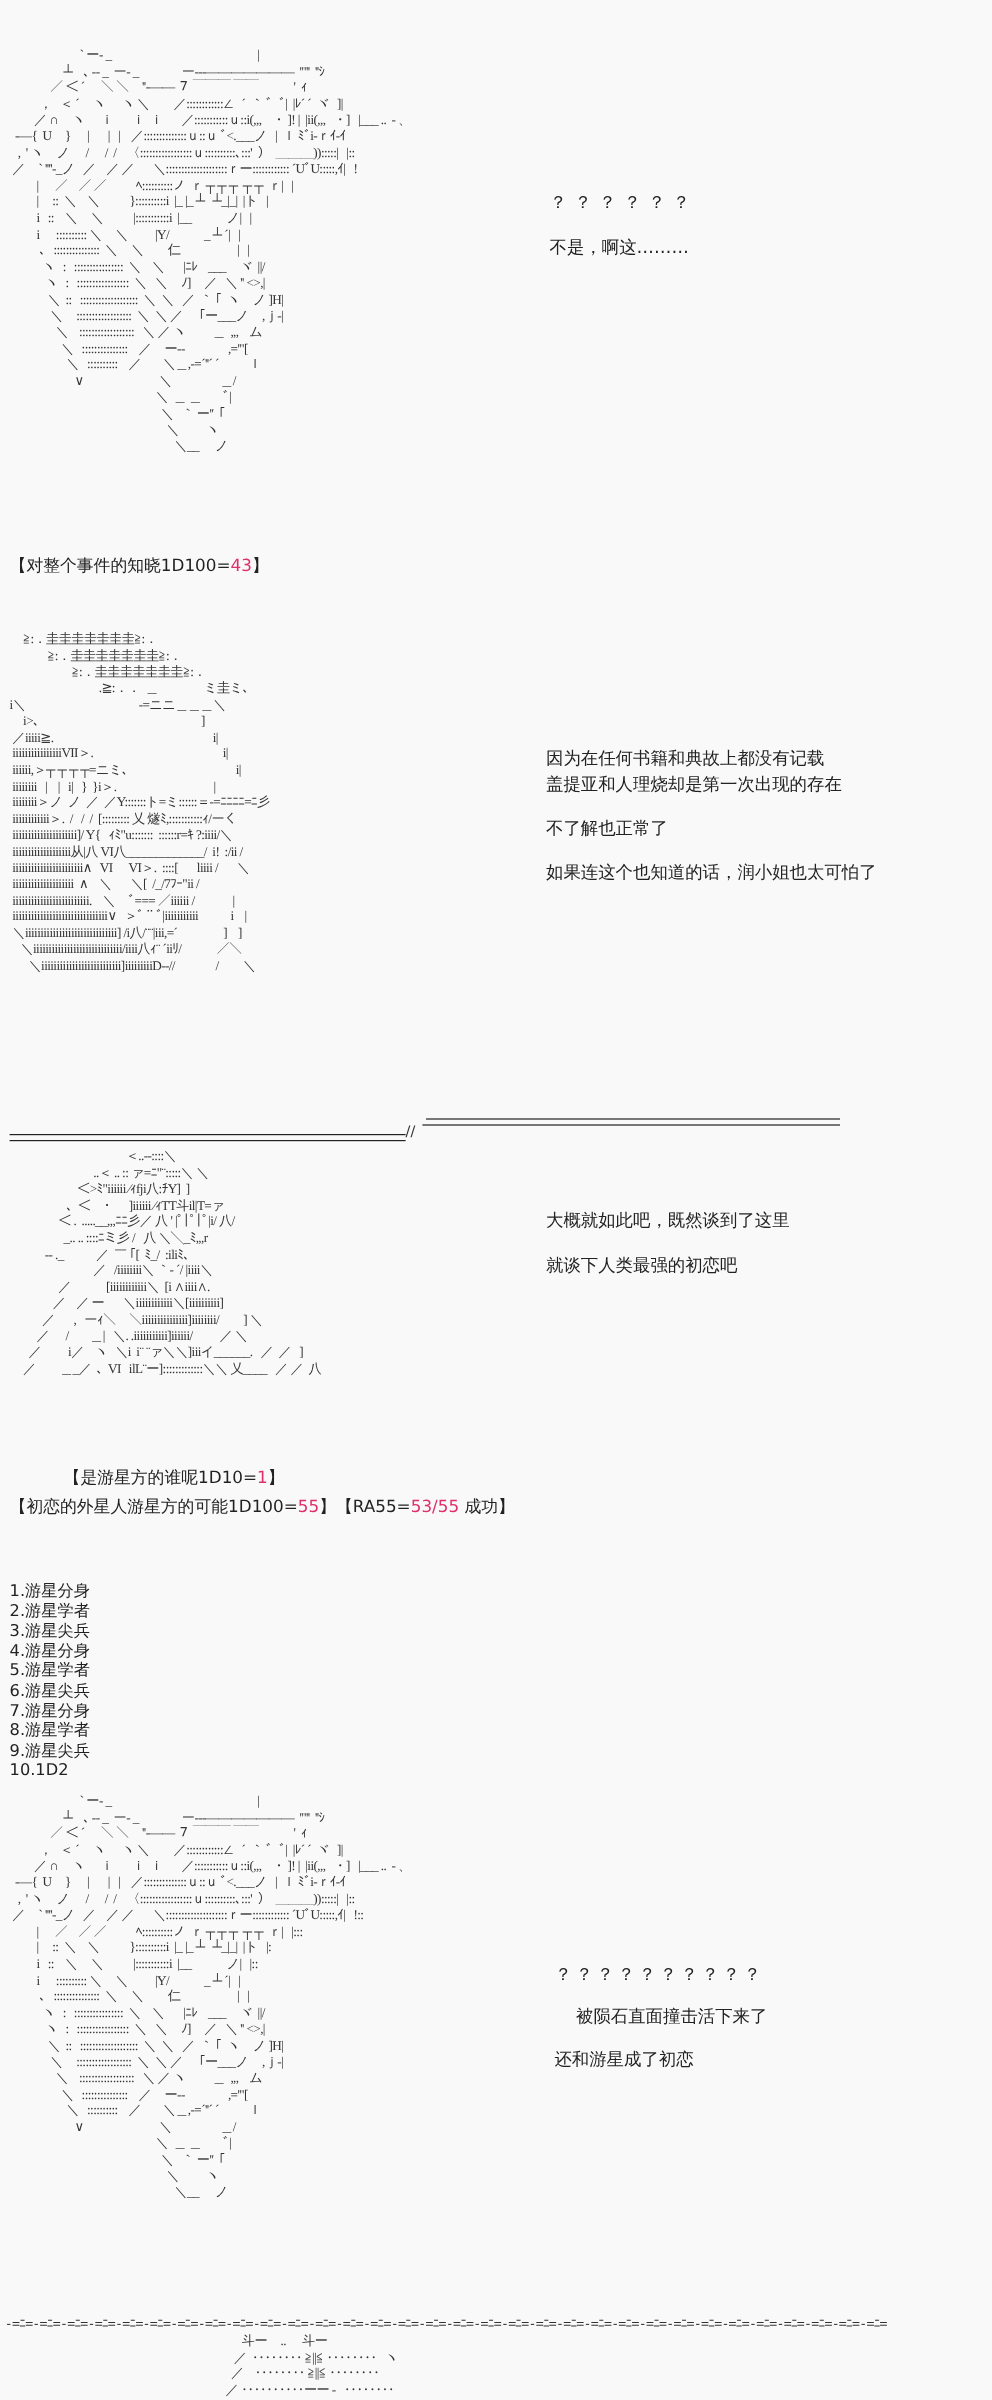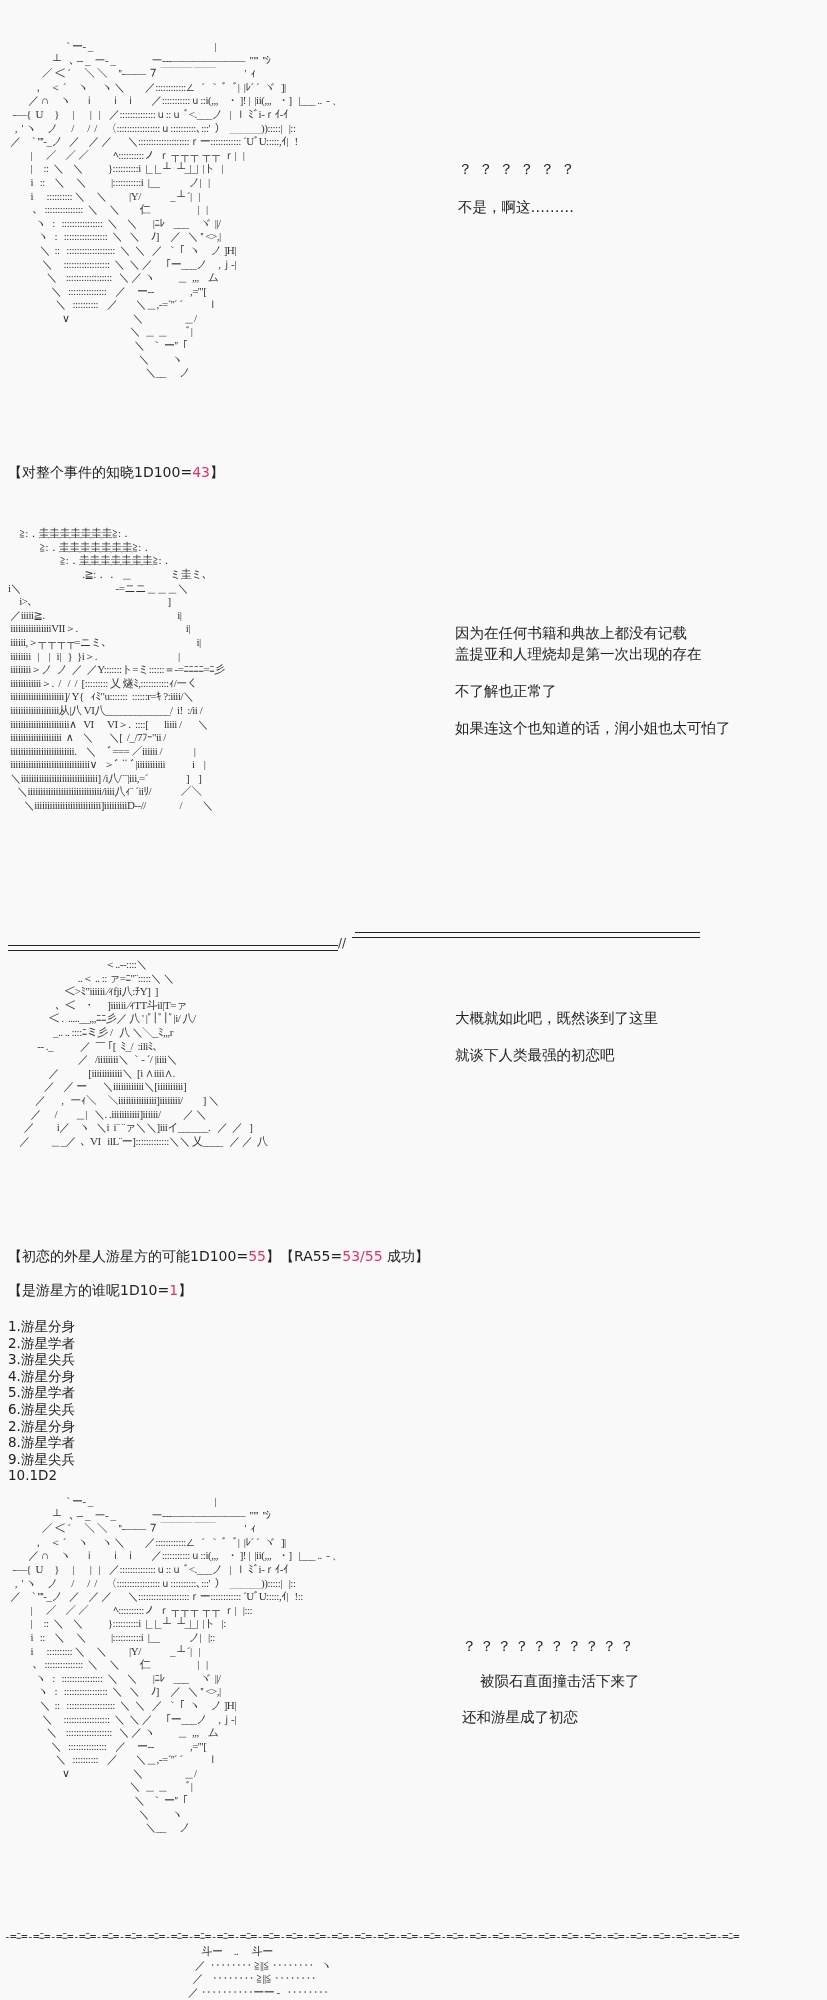--- a/index.html
+++ b/index.html
@@ -103,32 +103,32 @@
        ／          i／    ヽ   ＼i  i¨ ¨ァ＼＼]iiiイ______.   ／  ／   ]
      ／         ＿_／  ､  VI   ilL¨ー]:::::::::::::＼＼ 乂____   ／ ／  八</div>
 
 <div class="dialog" style="left:455px;top:1009px;">大概就如此吧，既然谈到了这里</div>
 <div class="dialog" style="left:455px;top:1046px;">就谈下人类最强的初恋吧</div>
 
 <div class="roll" style="top:1247px;">
   <span>【初恋的外星人游星方的可能1D100=</span><span class="red">55</span><span>】【RA55=</span><span class="red">53</span><span class="red">/</span><span class="red">55</span><span> 成功】</span>
 </div>
 
-<div class="roll" style="top:1281px;">
+<div class="roll" style="top:1223px;margin-left:45px;">
   <span>【是游星方的谁呢1D10=</span><span class="red">1</span><span>】</span>
 </div>
 
 <div class="list">
   <div>1.游星分身</div>
   <div>2.游星学者</div>
   <div>3.游星尖兵</div>
   <div>4.游星分身</div>
   <div>5.游星学者</div>
   <div>6.游星尖兵</div>
-  <div>2.游星分身</div>
+  <div>7.游星分身</div>
   <div>8.游星学者</div>
   <div>9.游星尖兵</div>
   <div>10.1D2</div>
 </div>
 
 <div class="aa" style="left:8px;top:1495px;">                          ` ー- _                                                      |
                     ┴    ､ -- _  ー- _                ー---―――――――  '"''  ''ｼ
                ／ ＜ ´      ＼ ＼     ''-―― ７ ￣￣￣ ￣￣             '  ｨ
            ，   ＜ ´     ヽ      ヽ ＼         ／::::::::::::∠   ´  ｀ ゛ﾞ|  |ﾚ´ ´  ヾ   ]|
          ／ ∩     ヽ      ｉ       ｉ  ｉ       ／:::::::::::ｕ::i(,,,    ・ ]! |  |ii(,,,   ・]   |___ ..  ‐ 、

